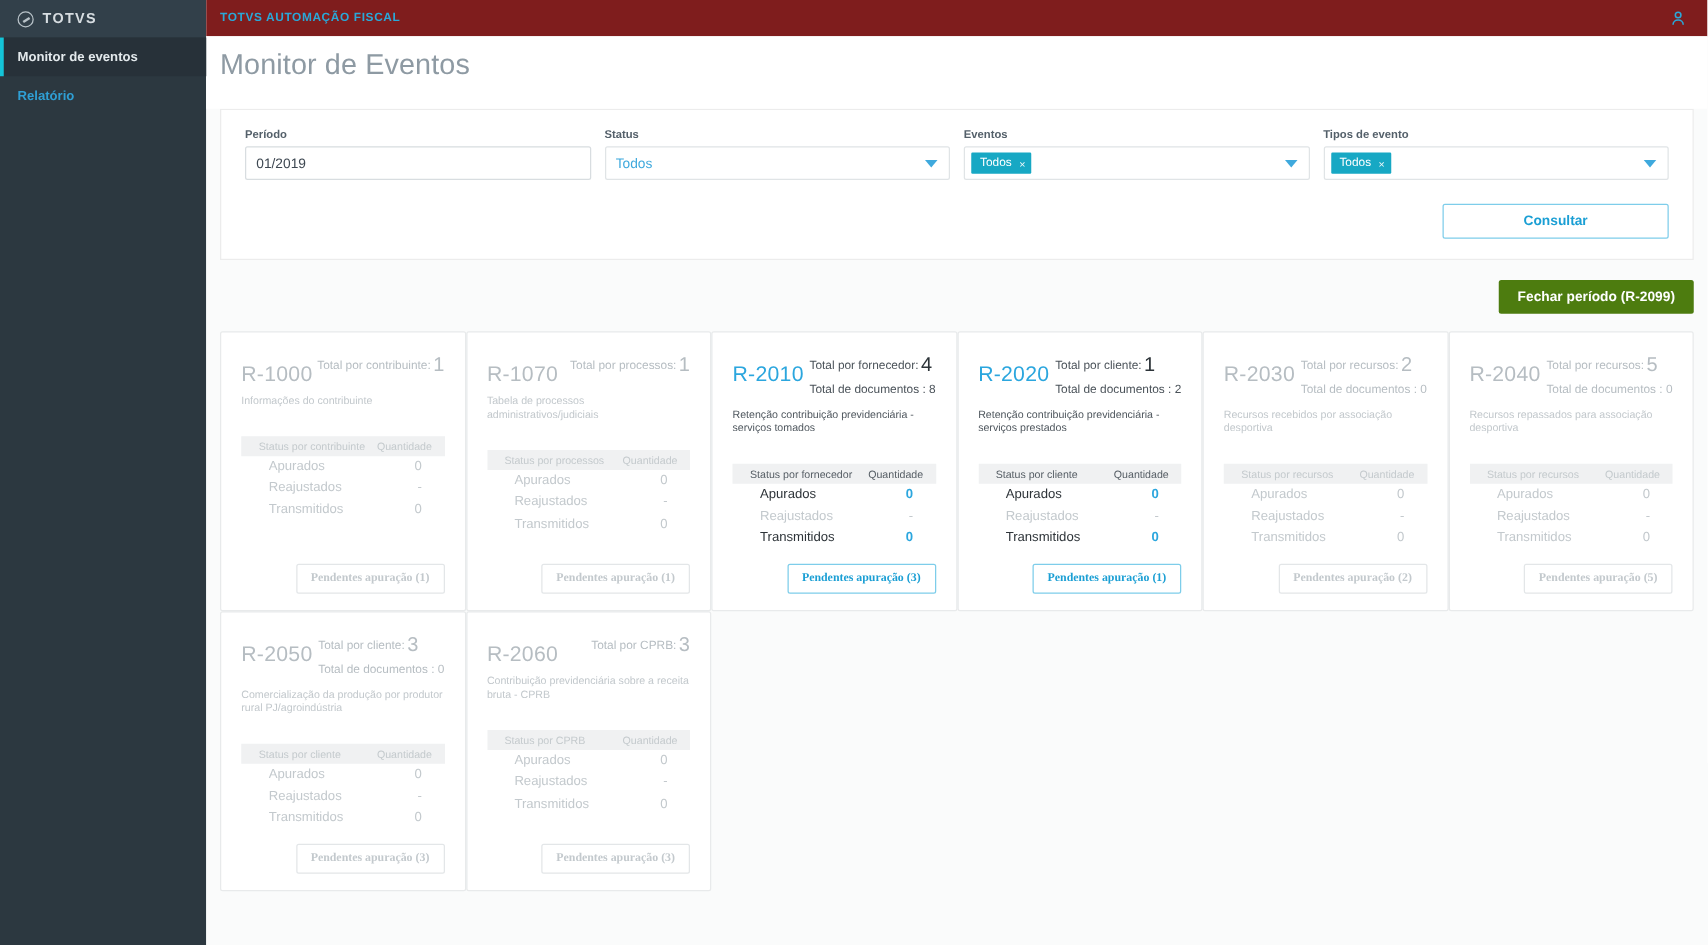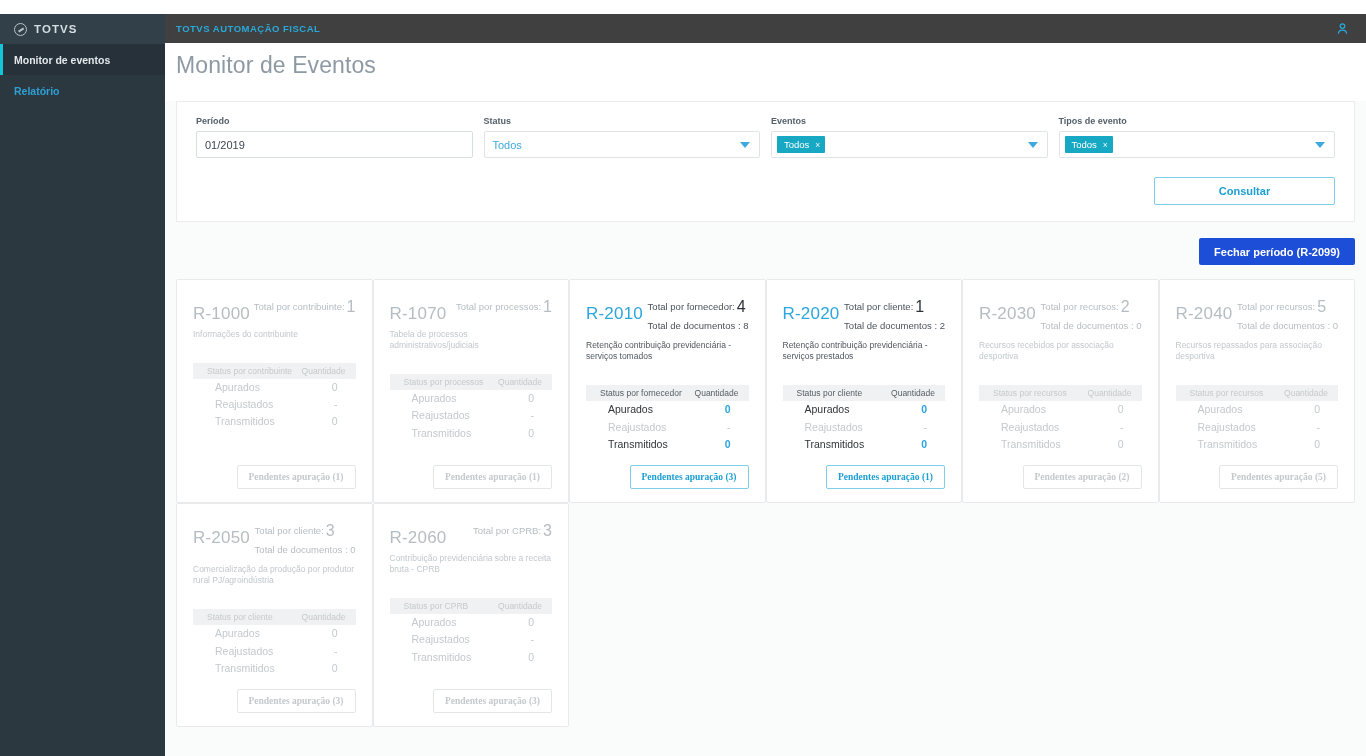--- a/index.html
+++ b/index.html
@@ -10,21 +10,20 @@
     overflow: hidden;
     font-family: "Liberation Sans", sans-serif;
     background: #ffffff;
   }
 
   #app {
     position: relative;
     width: 1366px;
     height: 648px;
     display: flex;
-    margin-top: 14px;
   }
 
   
   .sidebar {
     width: 165px;
     flex: 0 0 165px;
     height: 756px;
     background: #2c3840;
     display: flex;
     flex-direction: column;
@@ -92,21 +91,21 @@
     flex: 1 1 auto;
     height: 756px;
     background: #fafbfb;
     display: flex;
     flex-direction: column;
     min-width: 0;
   }
 
   .topbar {
     height: 29px;
-    background: #404040;
+    background: #7f1d1d;
     display: flex;
     align-items: center;
     padding: 0 16px 0 11px;
     flex: 0 0 29px;
   }
   .topbar-title {
     color: #2aa8d8;
     font-size: 9.5px;
     font-weight: bold;
     letter-spacing: 0.5px;
@@ -210,21 +209,21 @@
     cursor: pointer;
     font-family: "Liberation Sans", sans-serif;
   }
 
   .toolbar-actions {
     display: flex;
     justify-content: flex-end;
     margin: 16px 0 14px 0;
   }
   .btn-primary {
-    background: #1d4ed8;
+    background: #4d7c0f;
     color: #ffffff;
     border: none;
     height: 27px;
     padding: 0 15px;
     font-size: 11px;
     font-weight: bold;
     border-radius: 2px;
     cursor: pointer;
     font-family: "Liberation Sans", sans-serif;
   }

